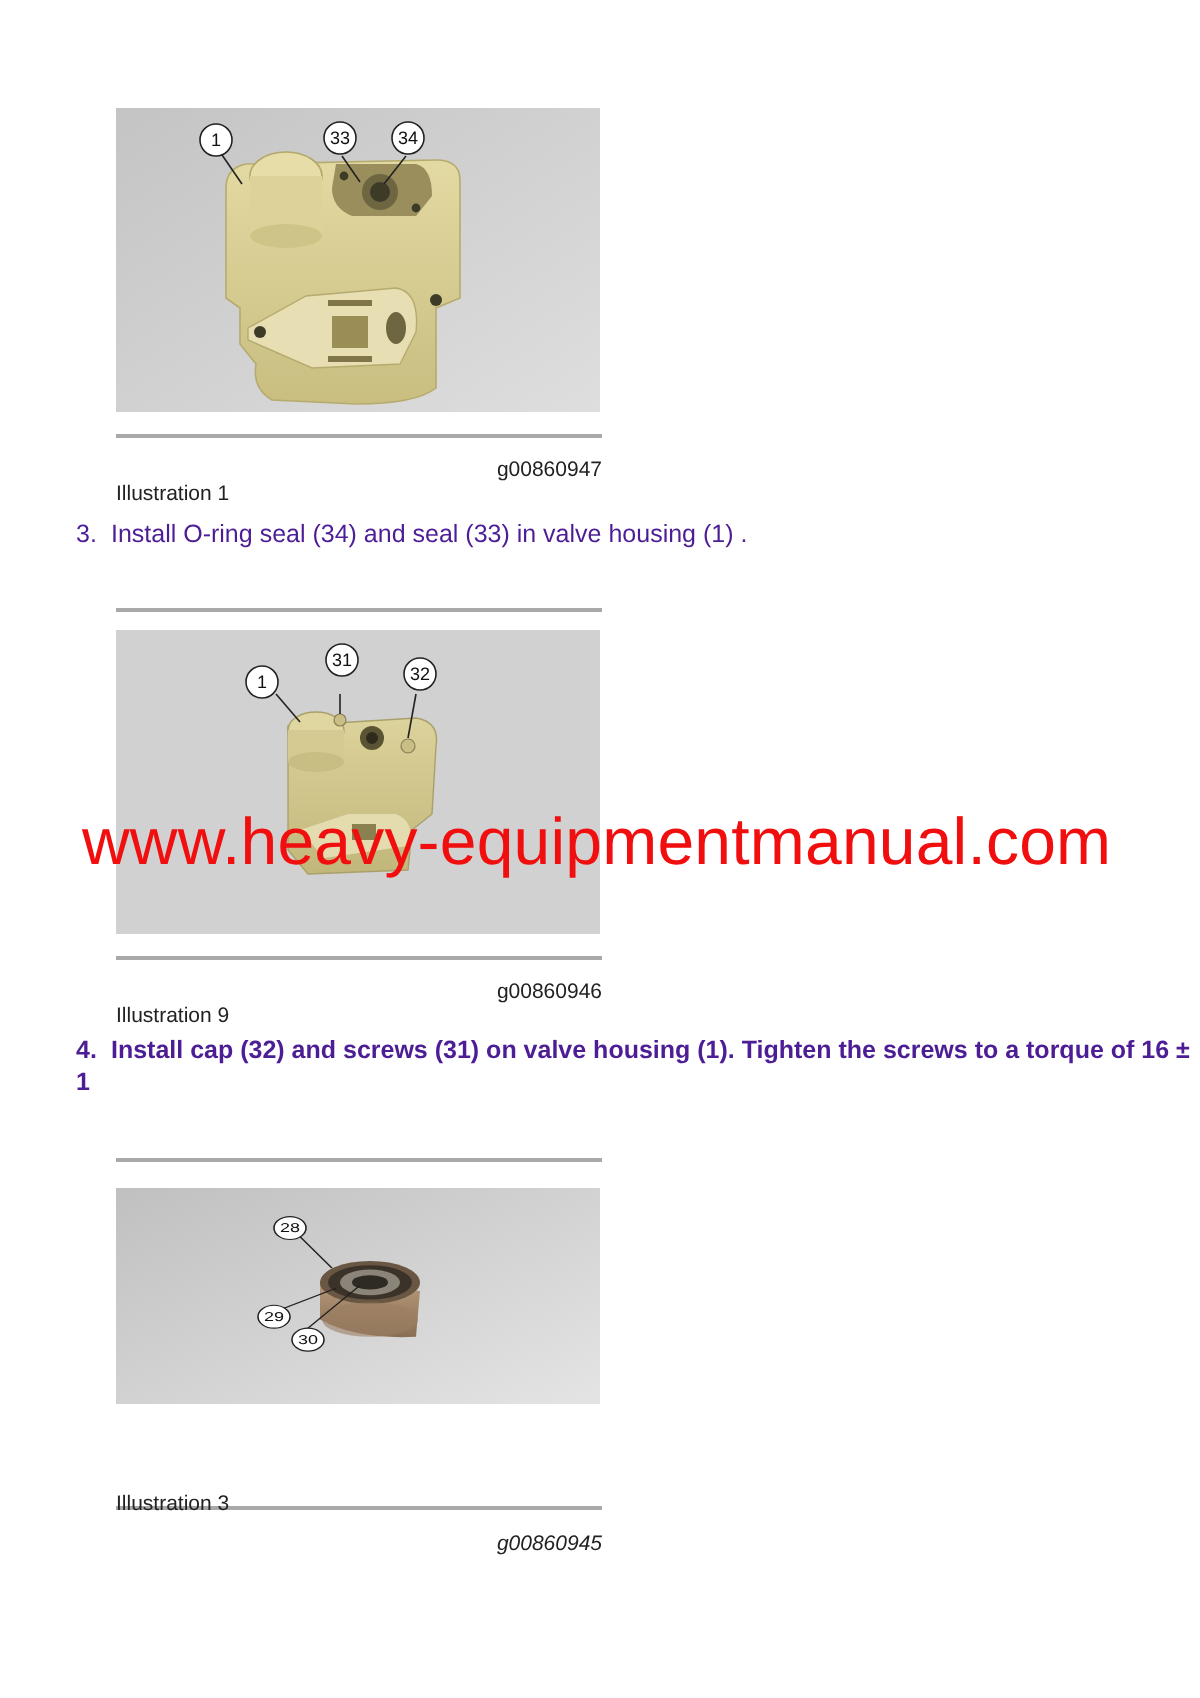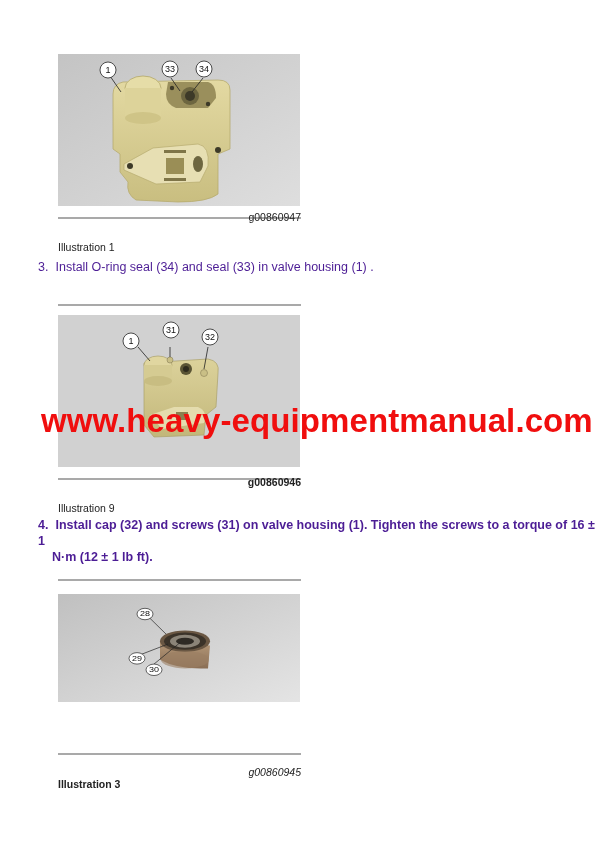--- a/index.html
+++ b/index.html
@@ -54,21 +54,20 @@
     }
     .watermark {
       position: absolute;
       left: 41px;
       top: 402px;
       font-size: 33px;
       letter-spacing: 0.1px;
       color: #f00e0e;
       white-space: nowrap;
       z-index: 5;
-      font-weight: bold;
     }
   </style>
 </head>
 <body>
 
 <div class="figure" style="top:54px; height:152px;">
   <svg viewBox="0 0 242 152" preserveAspectRatio="none">
     <defs>
       <linearGradient id="bg1" x1="0" y1="0" x2="1" y2="1">
         <stop offset="0" stop-color="#c4c4c4"></stop>
@@ -110,21 +109,21 @@
       <text x="50" y="19">1</text>
       <circle cx="112" cy="15" r="8" fill="#fff" stroke="#222" stroke-width="0.8"></circle>
       <text x="112" y="18">33</text>
       <circle cx="146" cy="15" r="8" fill="#fff" stroke="#222" stroke-width="0.8"></circle>
       <text x="146" y="18">34</text>
     </g>
   </svg>
 </div>
 <div class="rule" style="top:217px;"></div>
 <div class="caption-left" style="top:229px;">Illustration 1</div>
-<div class="caption-right" style="top:211px;">g00860947</div>
+<div class="caption-right" style="top:229px;">g00860947</div>
 
 <div class="step" style="top:259px;">
   <span class="num">3.</span>
   <span class="body">Install O-ring seal (34) and seal (33) in valve housing (1) .</span>
 </div>
 
 <div class="rule" style="top:304px;"></div>
 <div class="figure" style="top:315px; height:152px;">
   <svg viewBox="0 0 242 152" preserveAspectRatio="none">
     <defs>
@@ -157,28 +156,27 @@
       <text x="73" y="29">1</text>
       <circle cx="113" cy="15" r="8" fill="#fff" stroke="#222" stroke-width="0.8"></circle>
       <text x="113" y="18">31</text>
       <circle cx="152" cy="22" r="8" fill="#fff" stroke="#222" stroke-width="0.8"></circle>
       <text x="152" y="25">32</text>
     </g>
   </svg>
 </div>
 <div class="rule" style="top:478px;"></div>
 <div class="caption-left" style="top:490px;">Illustration 9</div>
-<div class="caption-right" style="top:476px;font-weight:bold;">g00860946</div>
+<div class="caption-right" style="top:490px;">g00860946</div>
 
 <div class="watermark">www.heavy-equipmentmanual.com</div>
 
 <div class="step" style="top:517px;font-weight:bold;">
   <span class="num">4.</span>
   <span class="body">Install cap (32) and screws (31) on valve housing (1). Tighten the screws to a torque of 16 ± 1</span>
-  <span class="cont">N·m (12 ± 1 lb ft).</span>
 </div>
 
 <div class="rule" style="top:579px;"></div>
 <div class="figure" style="top:594px; height:108px;">
   <svg viewBox="0 0 242 151" preserveAspectRatio="none">
     <defs>
       <linearGradient id="bg3" x1="0" y1="0" x2="1" y2="1">
         <stop offset="0" stop-color="#c0c0c0"></stop>
         <stop offset="1" stop-color="#e4e4e4"></stop>
       </linearGradient>
@@ -203,14 +201,14 @@
       <circle cx="87" cy="28" r="8" fill="#fff" stroke="#222" stroke-width="0.8"></circle>
       <text x="87" y="31">28</text>
       <circle cx="79" cy="90" r="8" fill="#fff" stroke="#222" stroke-width="0.8"></circle>
       <text x="79" y="93">29</text>
       <circle cx="96" cy="106" r="8" fill="#fff" stroke="#222" stroke-width="0.8"></circle>
       <text x="96" y="109">30</text>
     </g>
   </svg>
 </div>
 <div class="rule" style="top:753px;"></div>
-<div class="caption-left" style="top:766px;font-weight:bold;">Illustration 3</div>
+<div class="caption-left" style="top:734px;">Illustration 3</div>
 <div class="caption-right" style="top:766px;font-style:italic;">g00860945</div>
 
 </body></html>

